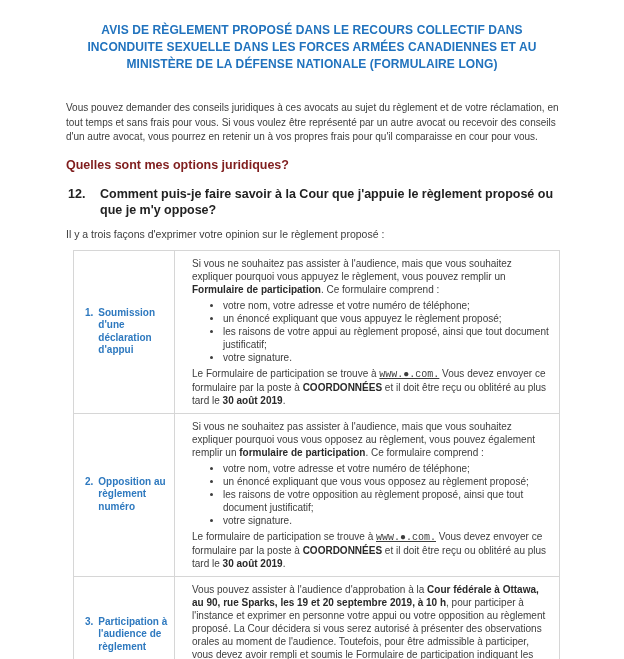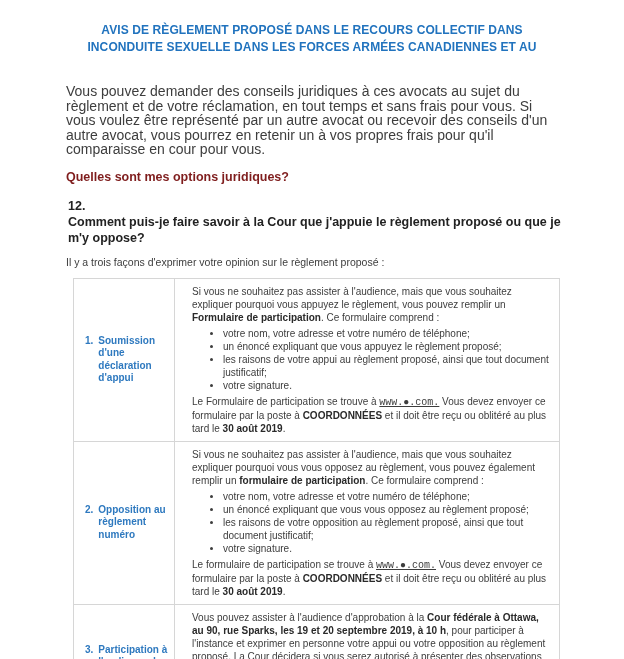--- a/index.html
+++ b/index.html
@@ -4,23 +4,23 @@
 <style>
   html,body{margin:0;padding:0;background:#ffffff;}
   .doc{
     width:624px;height:659px;background:#ffffff;overflow:hidden;
     font-family:"Liberation Sans",sans-serif;color:#3d3d3d;position:relative;
   }
   .title{
     margin:22px 52px 0;text-align:center;color:#2173be;font-weight:700;
     font-size:12px;line-height:17px;letter-spacing:.1px;
   }
-  .intro-para{margin:28px 62px 0 66px;font-size:14px;line-height:14.5px;color:#3d3d3d;}
+  .intro-para{margin:28px 62px 0 66px;font-size:10px;line-height:14.5px;color:#3d3d3d;}
   .section-heading{margin:13px 0 0 66px;font-size:12.5px;font-weight:700;color:#7f1d1d;}
-  .question{margin:14px 54px 0 68px;display:flex;font-weight:700;color:#222;font-size:12.5px;line-height:16px;flex-direction:column;}
+  .question{margin:14px 54px 0 68px;display:flex;font-weight:700;color:#222;font-size:12.5px;line-height:16px;}
   .q-num{width:32px;flex:none;}
   .q-text{flex:1;}
   .lead{margin:10px 0 0 66px;font-size:10.5px;line-height:13px;color:#3d3d3d;}
   table.options{
     margin:9px 0 0 73px;width:487px;border-collapse:collapse;
     font-size:10px;line-height:13px;color:#3d3d3d;table-layout:fixed;
   }
   table.options td{border:1px solid #d6d6d6;}
   .label-cell{
     width:86px;padding:6px 3px 6px 11px;vertical-align:middle;
@@ -39,20 +39,21 @@
   .link{cursor:pointer;}
 </style>
 </head>
 <body>
 
 <div class="doc">
 
   <div class="title">
     <div>AVIS DE RÈGLEMENT PROPOSÉ DANS LE RECOURS COLLECTIF DANS</div>
     <div>INCONDUITE SEXUELLE DANS LES FORCES ARMÉES CANADIENNES ET AU</div>
+    <div>MINISTÈRE DE LA DÉFENSE NATIONALE (FORMULAIRE LONG)</div>
   </div>
 
   <p class="intro-para">Vous pouvez demander des conseils juridiques à ces avocats au sujet du règlement et de votre réclamation, en tout temps et sans frais pour vous. Si vous voulez être représenté par un autre avocat ou recevoir des conseils d'un autre avocat, vous pourrez en retenir un à vos propres frais pour qu'il comparaisse en cour pour vous.</p>
 
   <div class="section-heading">Quelles sont mes options juridiques?</div>
 
   <div class="question">
     <span class="q-num">12.</span>
     <span class="q-text">Comment puis-je faire savoir à la Cour que j'appuie le règlement proposé ou que je m'y oppose?</span>
   </div>

